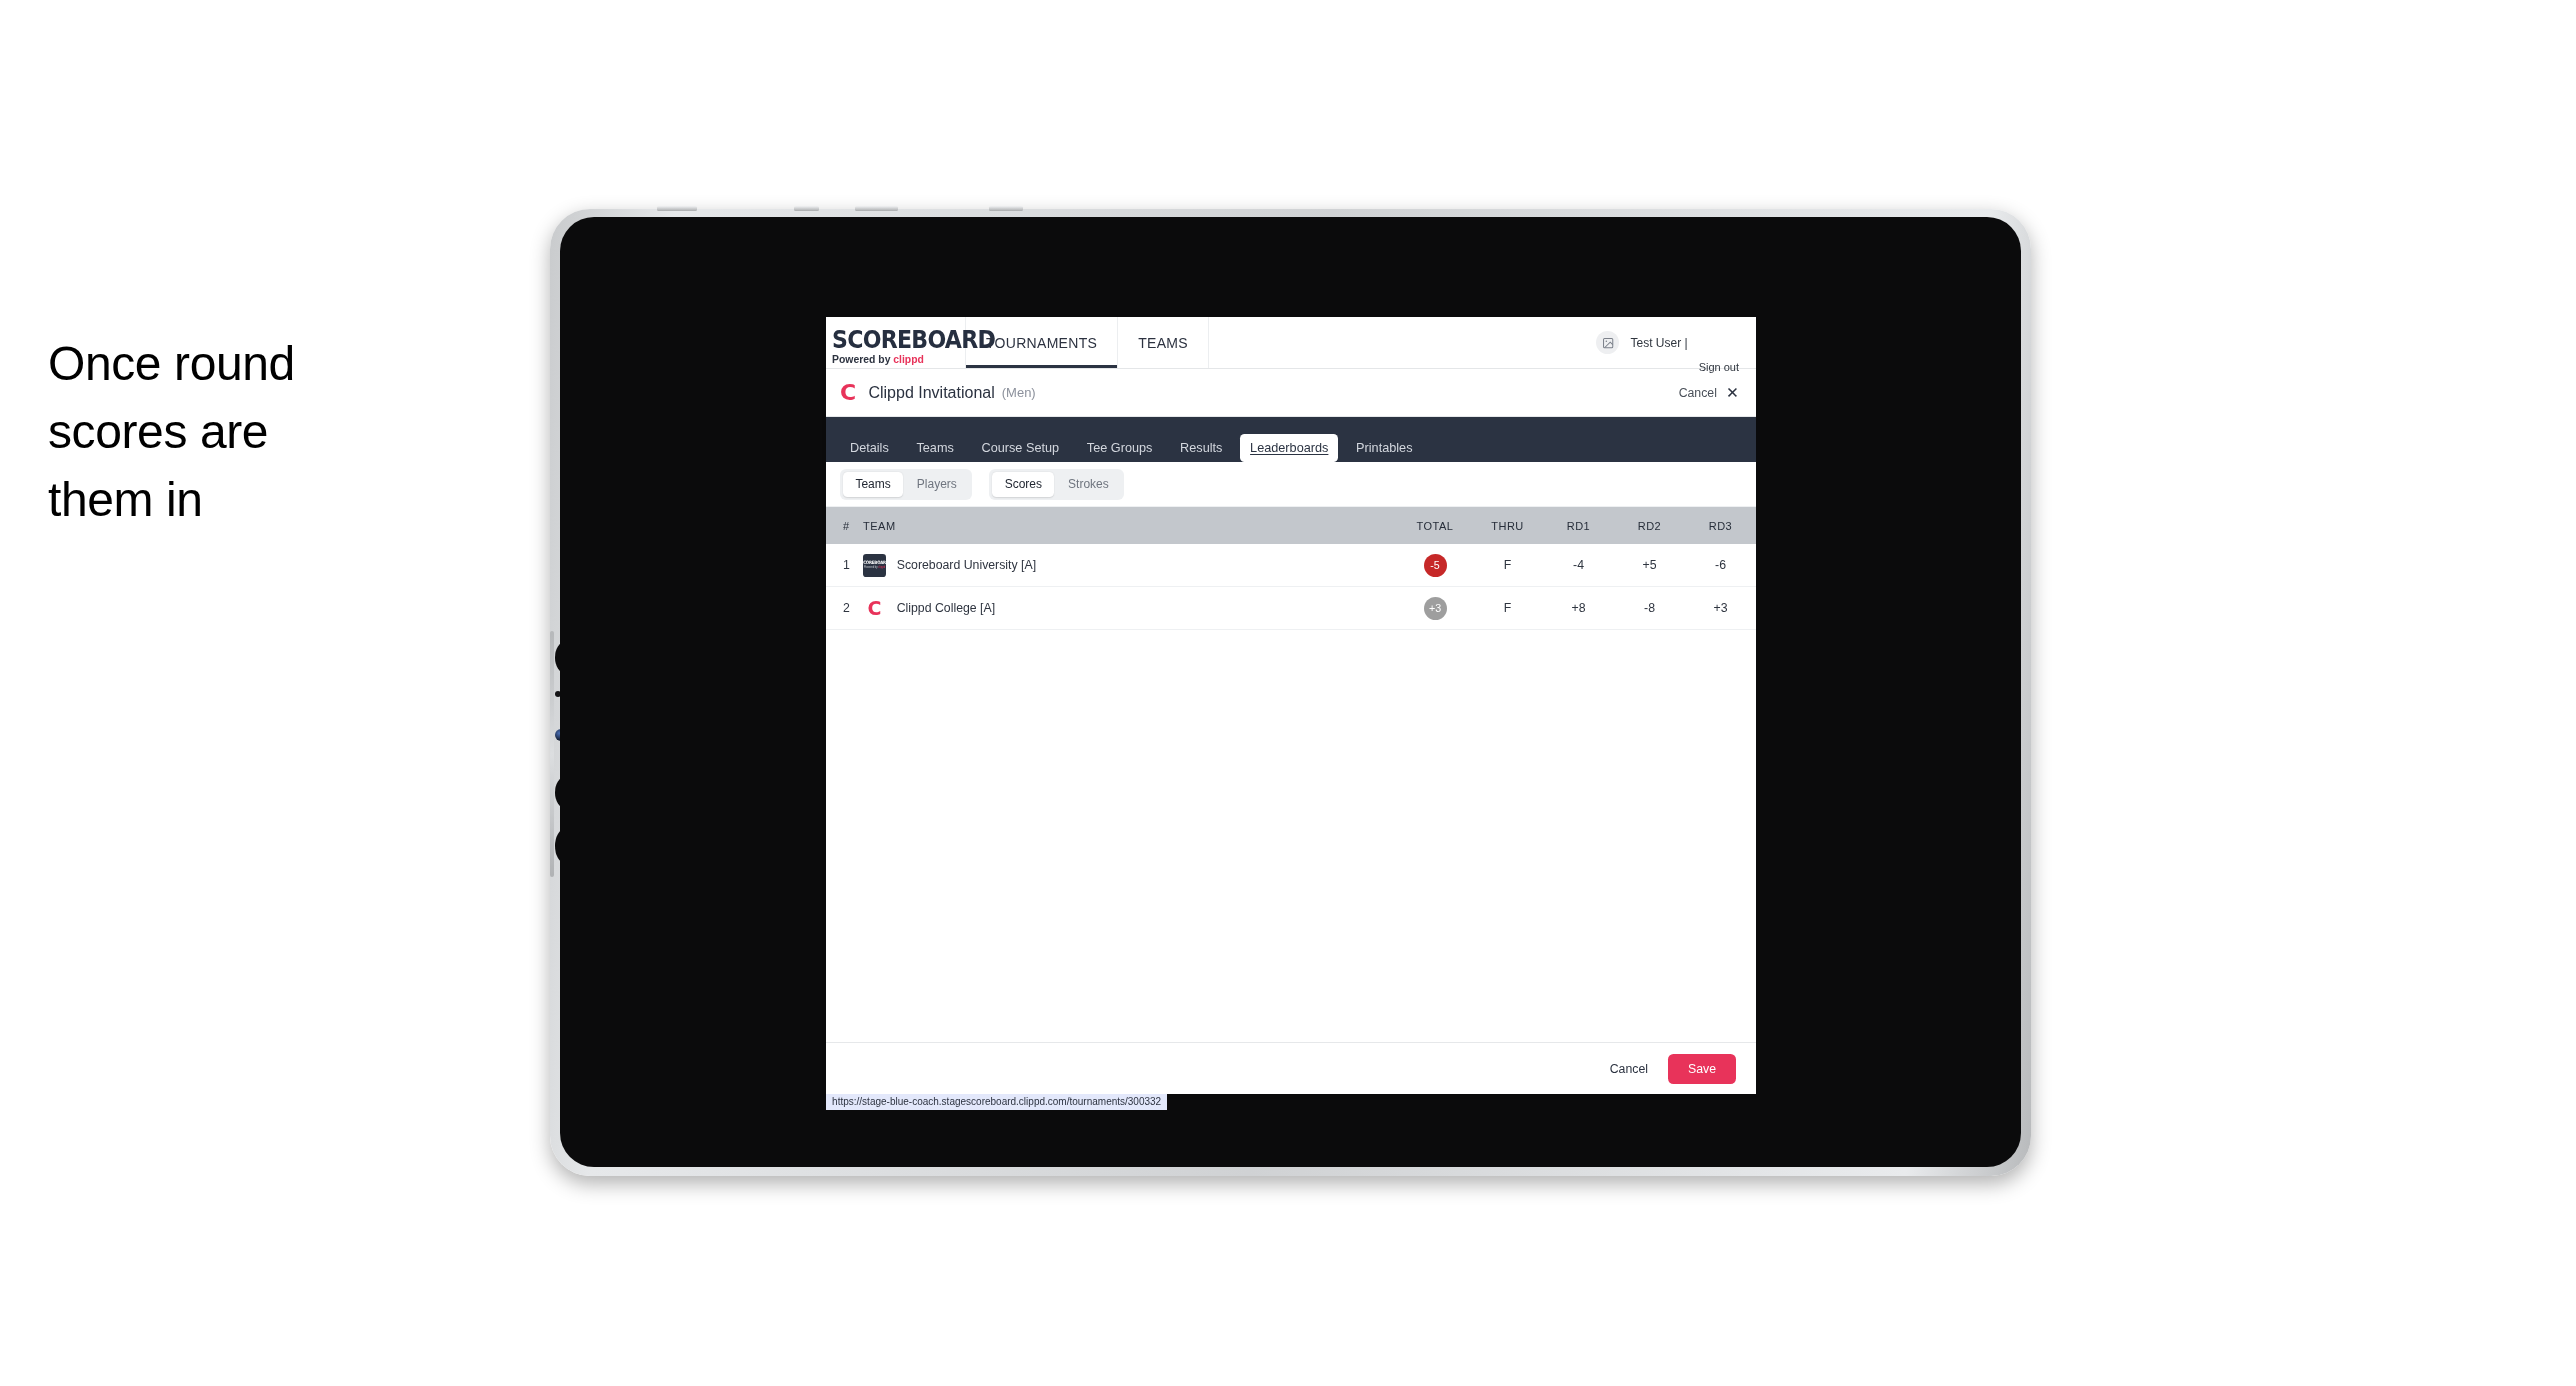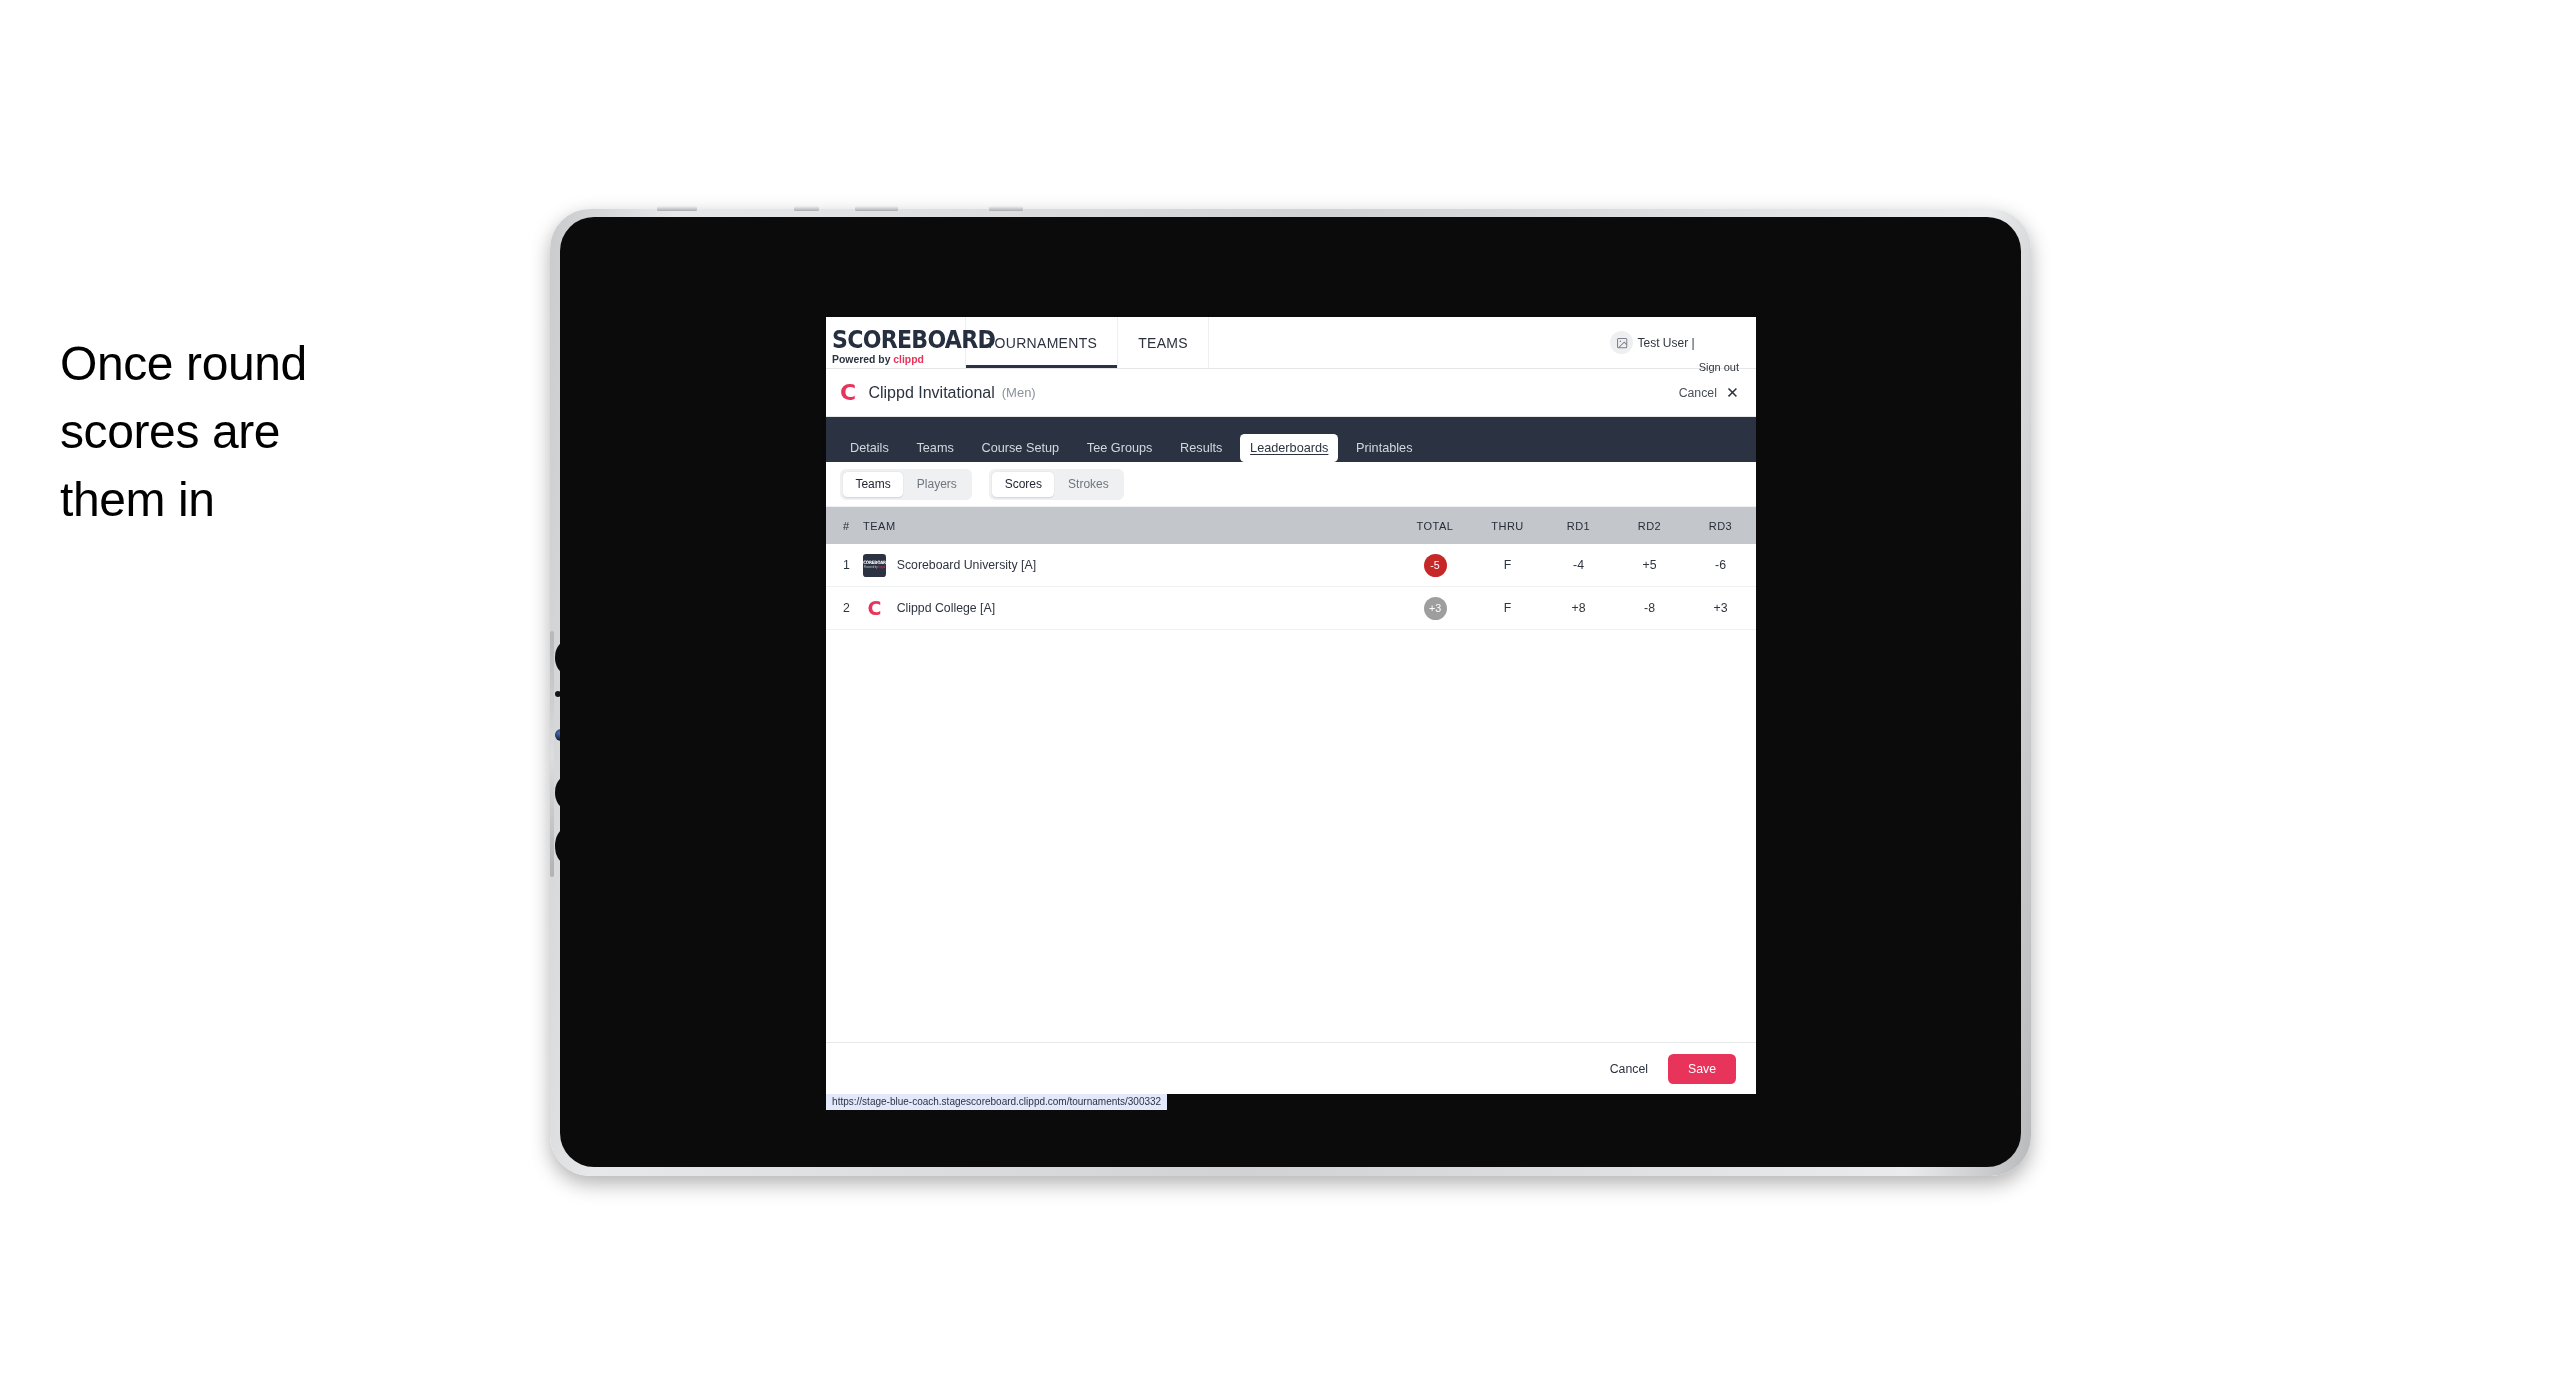--- a/index.html
+++ b/index.html
@@ -15,21 +15,21 @@
   #stage {
     position: relative;
     width: 2576px;
     height: 1386px;
     background: #ffffff;
   }
 
   
   #annotation {
     position: absolute;
-    left: 60px;
+    left: 48px;
     top: 330px;
     width: 461px;
     font-size: 48px;
     line-height: 1.42;
     color: #000000;
     letter-spacing: -0.4px;
   }
   #annotation .strong { font-weight: bold; }
 
   
@@ -149,21 +149,21 @@
     content: "";
     position: absolute;
     left: 0; right: 0; bottom: 0;
     height: 3.1px;
     background: #2b3342;
   }
   #topbar-spacer { flex: 1; }
   #topbar-user {
     display: flex;
     align-items: center;
-    gap: 4px;
+    gap: 11px;
     padding-right: 17px;
   }
   #avatar {
     width: 23px; height: 23px;
     border-radius: 50%;
     background: #eeeff1;
     display: flex; align-items: center; justify-content: center;
     color: #7b808a;
   }
   #username { font-size: 12px; color: #30363f; }

